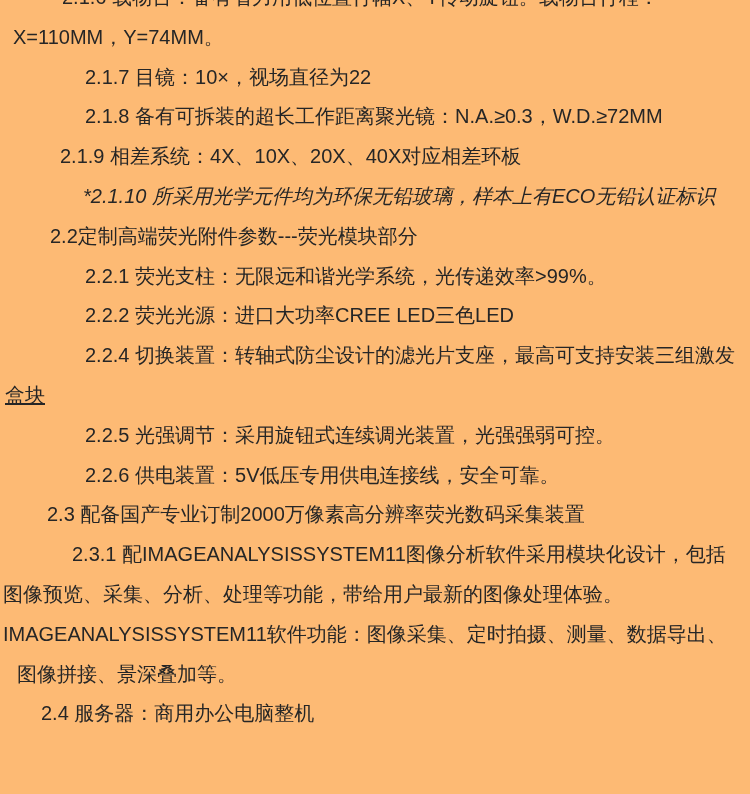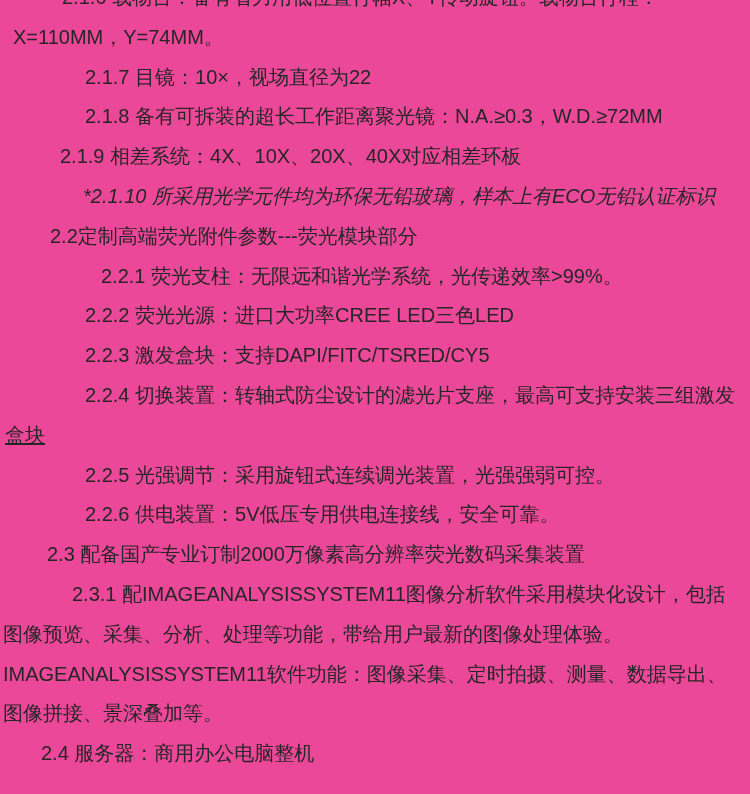--- a/index.html
+++ b/index.html
@@ -8,21 +8,21 @@
     width: 750px;
     height: 794px;
     overflow: hidden;
     background: #ffffff;
   }
   #doc-page {
     position: relative;
     width: 750px;
     height: 794px;
     overflow: hidden;
-    background: #ec4899;
+    background: #fdba74;
   }
   #doc-text {
     margin-top: -22px;
     font-family: "Liberation Sans", "DejaVu Sans", sans-serif;
     font-size: 20px;
     line-height: 39.8px;
     color: #262626;
     font-weight: 400;
   }
   .line {
@@ -37,27 +37,26 @@
 
 <main id="doc-page">
   <div id="doc-text" style="color: rgb(38, 38, 38);">
       <div class="line" style="padding-left: 62px;">2.1.6 载物台：备有省力用低位置行幅X、Y传动旋钮。载物台行程：</div>
       <div class="line" style="padding-left: 13px;">X=110MM，Y=74MM。</div>
       <div class="line" style="padding-left: 85px;">2.1.7 目镜：10×，视场直径为22</div>
       <div class="line" style="padding-left: 85px;">2.1.8 备有可拆装的超长工作距离聚光镜：N.A.≥0.3，W.D.≥72MM</div>
       <div class="line" style="padding-left: 60px;">2.1.9 相差系统：4X、10X、20X、40X对应相差环板</div>
       <div class="line" style="padding-left: 83px; font-style: italic;">*2.1.10 所采用光学元件均为环保无铅玻璃，样本上有ECO无铅认证标识</div>
       <div class="line" style="padding-left: 50px;">2.2定制高端荧光附件参数---荧光模块部分</div>
-      <div class="line" style="padding-left: 85px; margin-left: 16px;">2.2.1 荧光支柱：无限远和谐光学系统，光传递效率&gt;99%。</div>
+      <div class="line" style="padding-left: 85px;">2.2.1 荧光支柱：无限远和谐光学系统，光传递效率&gt;99%。</div>
       <div class="line" style="padding-left: 85px;">2.2.2 荧光光源：进口大功率CREE LED三色LED</div>
-      <div class="line" style="padding-left: 85px;">2.2.3 激发盒块：支持DAPI/FITC/TSRED/CY5</div>
       <div class="line" style="padding-left: 85px;">2.2.4 切换装置：转轴式防尘设计的滤光片支座，最高可支持安装三组激发</div>
       <div class="line" style="padding-left: 5px; text-decoration: underline;">盒块</div>
       <div class="line" style="padding-left: 85px;">2.2.5 光强调节：采用旋钮式连续调光装置，光强强弱可控。</div>
       <div class="line" style="padding-left: 85px;">2.2.6 供电装置：5V低压专用供电连接线，安全可靠。</div>
       <div class="line" style="padding-left: 47px;">2.3 配备国产专业订制2000万像素高分辨率荧光数码采集装置</div>
       <div class="line" style="padding-left: 72px;">2.3.1 配IMAGEANALYSISSYSTEM11图像分析软件采用模块化设计，包括</div>
       <div class="line" style="padding-left: 3px;">图像预览、采集、分析、处理等功能，带给用户最新的图像处理体验。</div>
       <div class="line" style="padding-left: 3px;">IMAGEANALYSISSYSTEM11软件功能：图像采集、定时拍摄、测量、数据导出、</div>
-      <div class="line" style="padding-left: 3px;">图像拼接、景深叠加等。</div>
+      <div class="line" style="padding-left: 17px;">图像拼接、景深叠加等。</div>
       <div class="line" style="padding-left: 41px;">2.4 服务器：商用办公电脑整机</div>
     </div>
 </main>
 
 </body></html>

